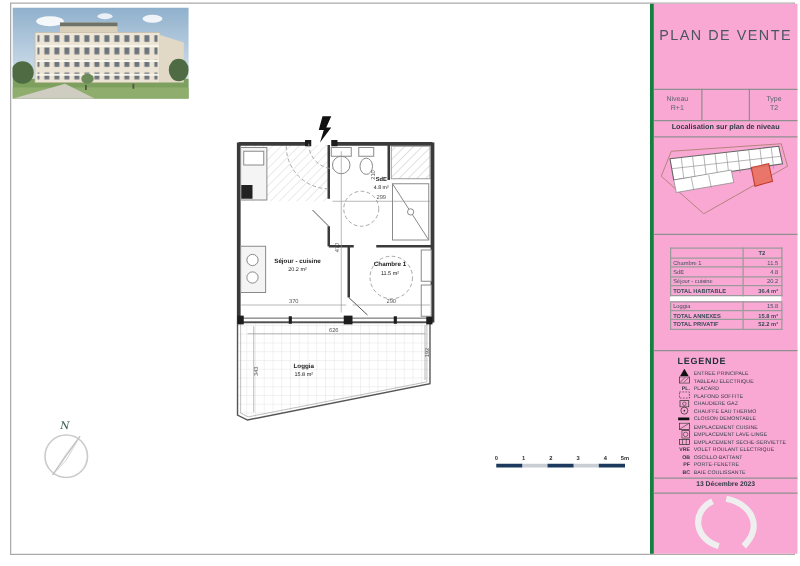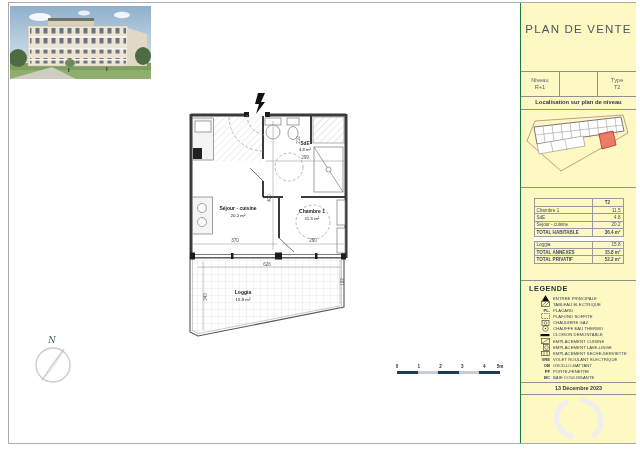--- a/index.html
+++ b/index.html
@@ -1,37 +1,37 @@
 <!DOCTYPE html>
 <html><head>
 <meta charset="utf-8">
 <style>
   html,body{margin:0;padding:0;background:#fff;}
   body{font-family:"Liberation Sans",sans-serif;-webkit-font-smoothing:antialiased;}
   .canvas{position:relative;width:640px;height:453px;background:#fff;overflow:hidden;}
   .sheet{position:absolute;left:8px;top:2px;width:626px;height:440px;background:#fff;border:1px solid #ababab;}
 
   
-  .right-col{position:absolute;left:511px;top:0;width:115px;height:440px;border-left:1px solid #15803d;background:#fef9c3;}
+  .right-col{position:absolute;left:511px;top:0;width:115px;height:440px;border-left:3px solid #15803d;background:#f9a8d4;}
   .title-block{position:absolute;left:0;top:0;width:115px;height:68px;border-bottom:1px solid #8f8f8f;}
   .title-block .t{display:block;text-align:center;margin-top:20px;font-size:11.5px;letter-spacing:1.2px;color:#4b5560;font-weight:400;}
   .info-table{position:absolute;left:0;top:68px;width:115px;height:25px;display:flex;border-bottom:1px solid #8f8f8f;}
   .info-cell{flex:1;border-right:1px solid #8f8f8f;display:flex;flex-direction:column;justify-content:center;align-items:center;color:#56626e;font-size:5.6px;line-height:6.6px;}
   .info-cell:last-child{border-right:none;}
   .loc-head{position:absolute;left:0;top:93px;width:115px;height:13px;line-height:13px;text-align:center;font-size:5.8px;font-weight:bold;color:#2f3a44;border-bottom:1px solid #8f8f8f;}
   .mini-plan{position:absolute;left:0;top:106px;width:115px;height:78px;border-bottom:1px solid #8f8f8f;}
   .surf-zone{position:absolute;left:0;top:184px;width:115px;height:93px;border-bottom:1px solid #8f8f8f;}
   table.surf{border-collapse:collapse;margin:11px auto 0 auto;width:90px;}
   table.surf td{border:0.5px solid #9a9a9a;font-size:4.6px;color:#3d4c5b;padding:0.5px 2px;height:5.4px;line-height:5.4px;}
   table.surf td.v{text-align:right;width:26px;}
   table.surf tr.hd td{height:6px;text-align:center;font-weight:bold;}
   table.surf tr.tot td{font-weight:bold;border-top:1px solid #6a6a6a;}
   table.surf tr.sp td{border-left:none;border-right:none;height:3px;background:#fff;border-top:0.5px solid #9a9a9a;border-bottom:0.5px solid #9a9a9a;}
   .leg-zone{position:absolute;left:0;top:277px;width:115px;height:102px;}
-  .leg-title{font-size:7.2px;font-weight:bold;letter-spacing:0.6px;color:#25313c;margin:4px 0 2px 8px;}
+  .leg-title{font-size:7.2px;font-weight:bold;letter-spacing:0.6px;color:#25313c;margin:4px 0 2px 19px;}
   .lg-row{display:flex;align-items:center;height:6.15px;margin-left:16px;}
   .lg-ico{width:16px;display:flex;justify-content:flex-end;align-items:center;padding-right:3px;box-sizing:border-box;}
   .lg-ico .ab{font-style:normal;font-size:4.2px;color:#2e3b47;font-weight:bold;}
   .lg-lbl{font-size:4.15px;color:#2e3b47;letter-spacing:0.1px;white-space:nowrap;}
   .date-row{position:absolute;left:0;top:379px;width:115px;height:11px;line-height:11px;text-align:center;font-size:5.4px;font-weight:bold;color:#2f3a44;border-top:1px solid #8f8f8f;border-bottom:1px solid #8f8f8f;}
   .wm{position:absolute;left:0;top:392px;}
 
   
   .photo{position:absolute;left:1px;top:3px;}
   .plansvg{position:absolute;left:0;top:0;}

